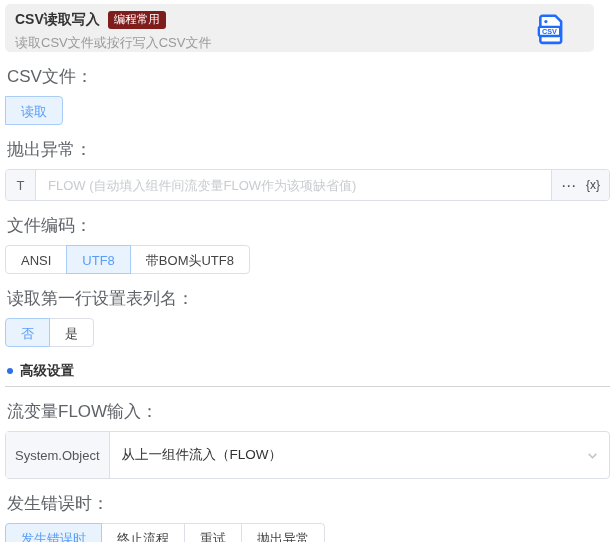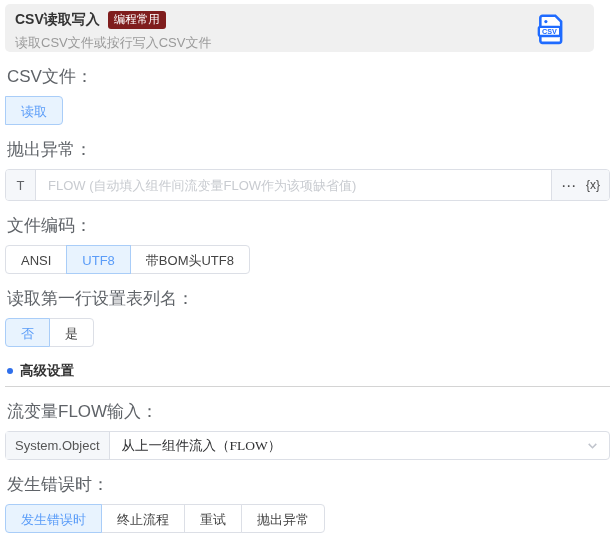--- a/index.html
+++ b/index.html
@@ -66,30 +66,30 @@
   .suffix-var { font-size: 12px; color: #4a4a4a; cursor: pointer; }
 
   
   .adv-header { display: flex; align-items: center; gap: 7px; margin: 15px 2px 0 2px; }
   .adv-dot { width: 6px; height: 6px; border-radius: 50%; background: #2f6feb; }
   .adv-title { font-size: 13.5px; font-weight: bold; color: #333; }
   .adv-divider { border-bottom: 1px solid #d4d4d4; margin: 6px 0 0 0; }
 
   
   .select-box {
-    display: flex; align-items: center; height: 29px;
+    display: flex; align-items: center; height: 48px;
     border: 1px solid #dcdfe6; border-radius: 4px; background: #fff; cursor: pointer;
   }
   .select-prefix {
     align-self: stretch; display: flex; align-items: center;
     background: #f5f7fa; border-right: 1px solid #dcdfe6;
     padding: 0 9px; font-size: 13px; color: #555; flex-shrink: 0;
   }
   .select-value { padding: 0 12px; font-size: 13.5px; color: #303133; flex: 1;
-    white-space: nowrap; overflow: hidden; font-family: Liberation Serif, serif; }
+    white-space: nowrap; overflow: hidden; }
   .chevron { flex-shrink: 0; margin-right: 10px; display: flex; align-items: center; }
 </style>
 </head>
 <body>
 
 <div class="header-card">
   <div class="header-title-row">
     <span class="header-title">CSV读取写入</span>
     <span class="header-badge">编程常用</span>
   </div>

